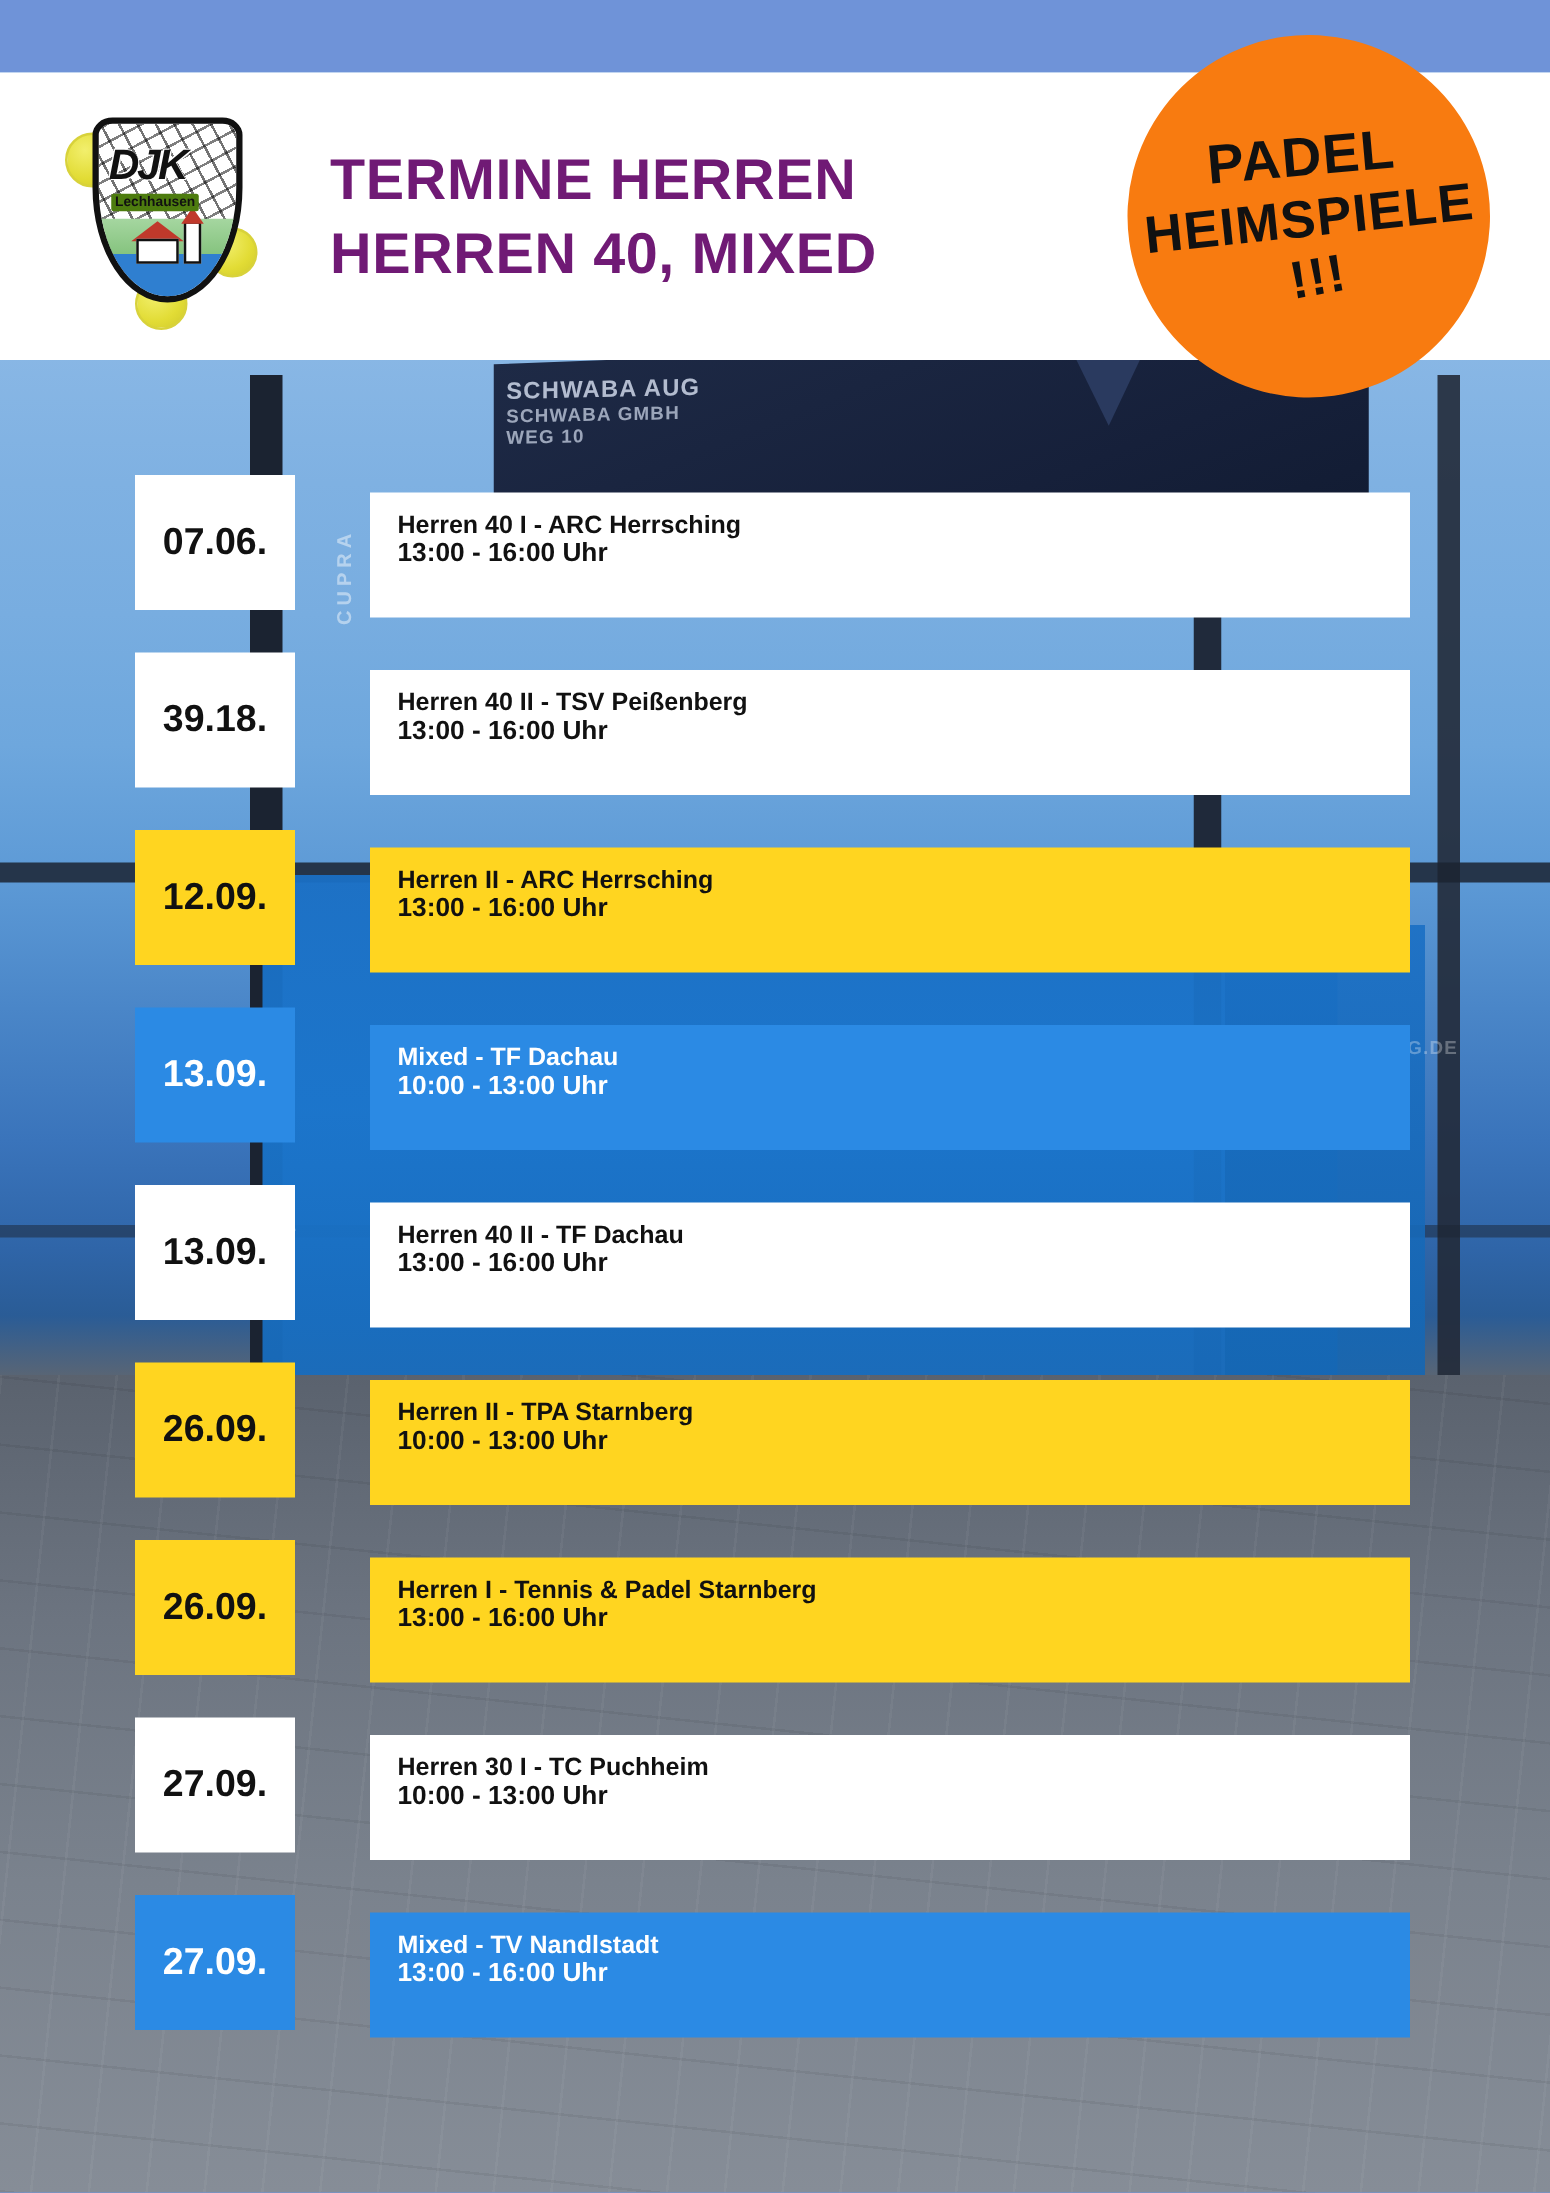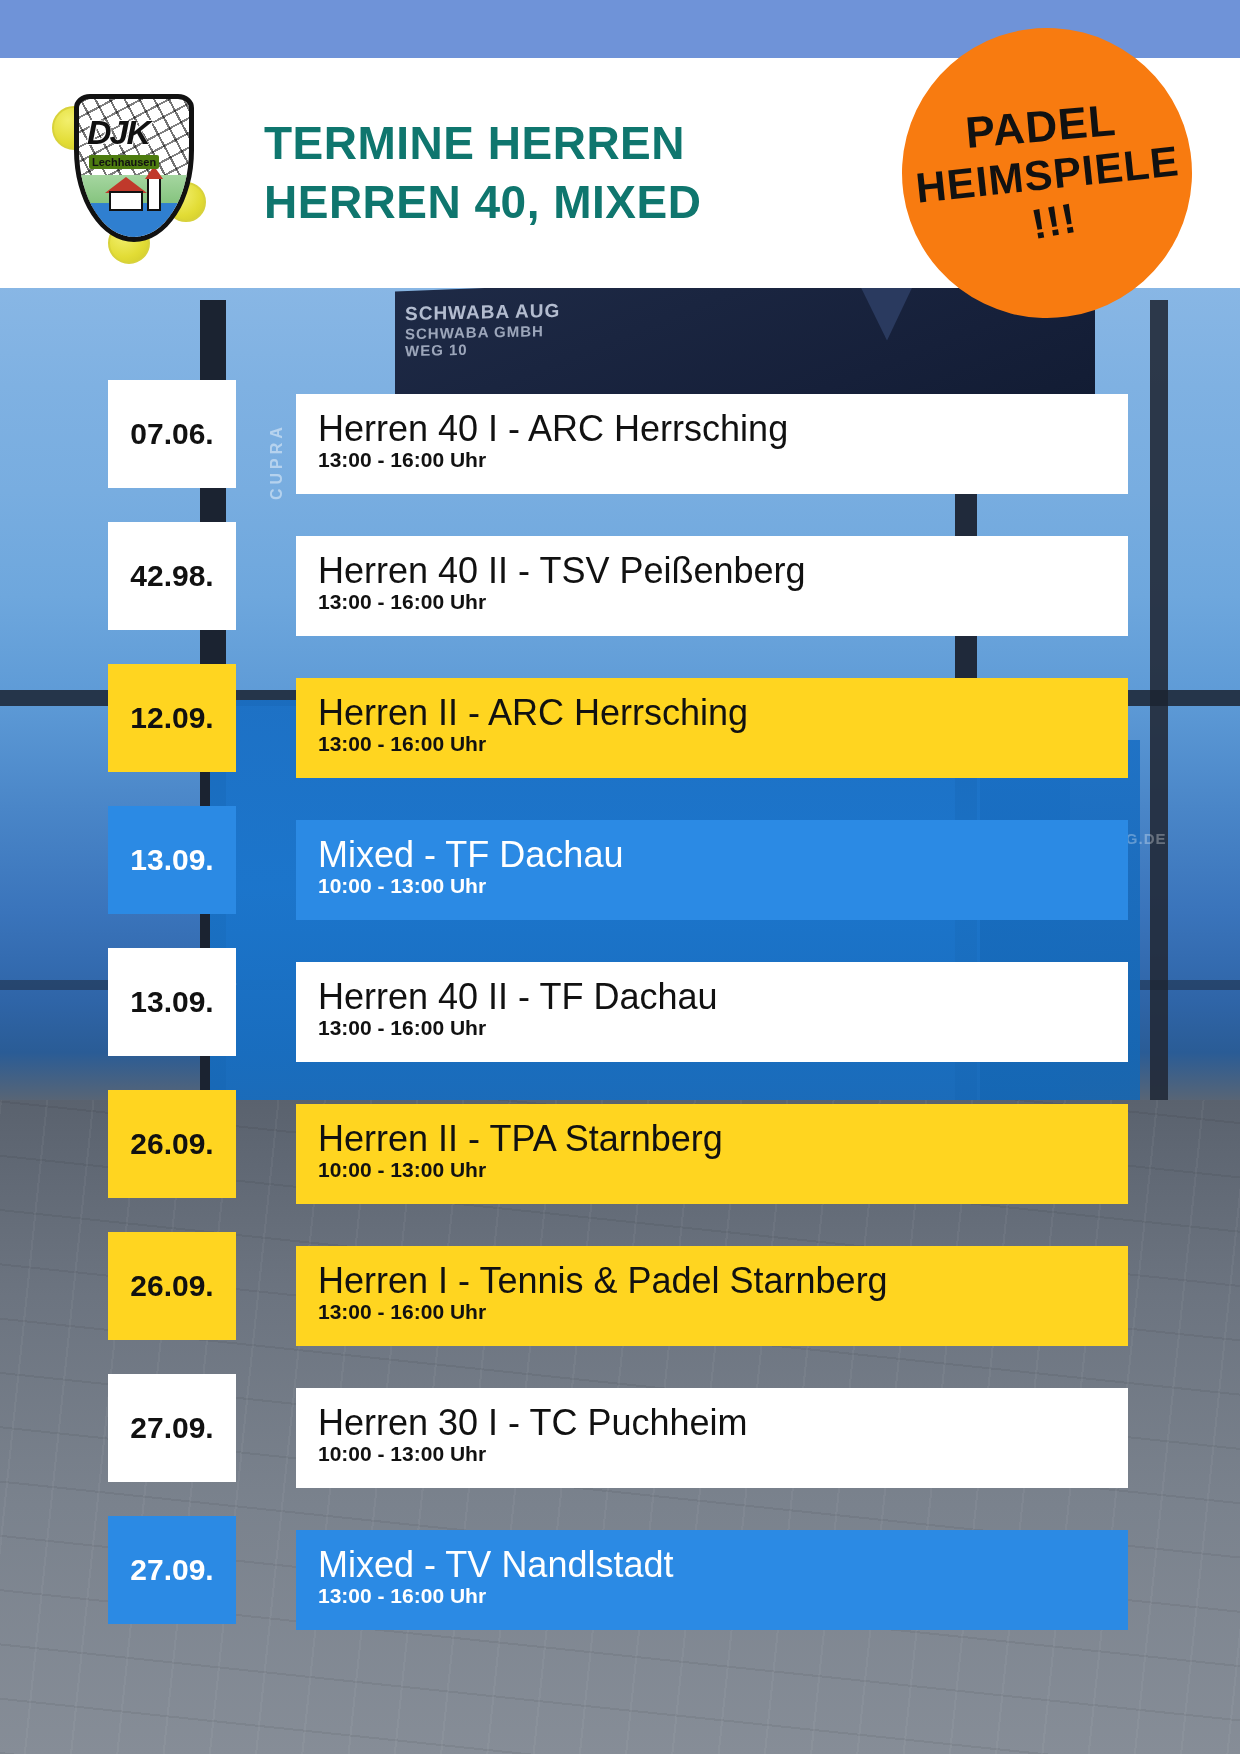--- a/index.html
+++ b/index.html
@@ -205,21 +205,21 @@
     position:absolute; left: 68px; bottom: 26px; width: 14px; height: 34px;
     background:#fff; border:2px solid #111;
   }
   .crest .tower:after{
     content:""; position:absolute; left:-4px; top:-13px;
     border-left: 9px solid transparent; border-right: 9px solid transparent;
     border-bottom: 13px solid #c0392b;
   }
   .title {
     margin-left: 32px;
-    color: #0f766e;
+    color: #701a75;
     font-weight: bold;
     font-size: 46px;
     line-height: 1.28;
     letter-spacing: .5px;
     text-transform: uppercase;
   }
 
   .badge {
     position: absolute;
     right: 48px; top: 28px;
@@ -265,22 +265,22 @@
     font-size: 30px;
     color: #111;
   }
   .info-box {
     position: absolute;
     left: 296px; top: 14px;
     width: 832px; height: 100px;
     padding: 16px 0 0 22px;
   }
   .match {
-    font-weight: normal;
-    font-size: 36px;
+    font-weight: bold;
+    font-size: 20px;
     color: #111;
     line-height: 1.05;
     white-space: nowrap;
   }
   .time {
     font-weight: bold;
     font-size: 21px;
     color: #111;
     margin-top: 0;
   }
@@ -348,21 +348,21 @@
 
   <div class="row v-white">
     <div class="date-box">07.06.</div>
     <div class="info-box">
       <div class="match">Herren 40 I - ARC Herrsching</div>
       <div class="time">13:00 - 16:00 Uhr</div>
     </div>
   </div>
 
   <div class="row v-white">
-    <div class="date-box">42.98.</div>
+    <div class="date-box">39.18.</div>
     <div class="info-box">
       <div class="match">Herren 40 II - TSV Peißenberg</div>
       <div class="time">13:00 - 16:00 Uhr</div>
     </div>
   </div>
 
   <div class="row v-yellow">
     <div class="date-box">12.09.</div>
     <div class="info-box">
       <div class="match">Herren II - ARC Herrsching</div>

